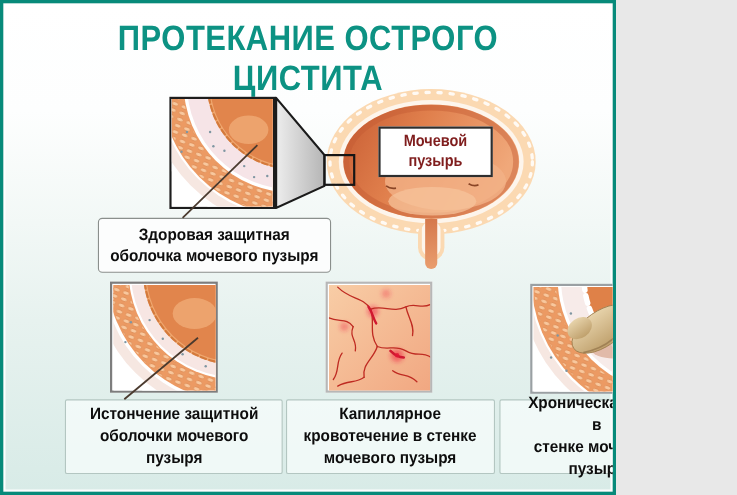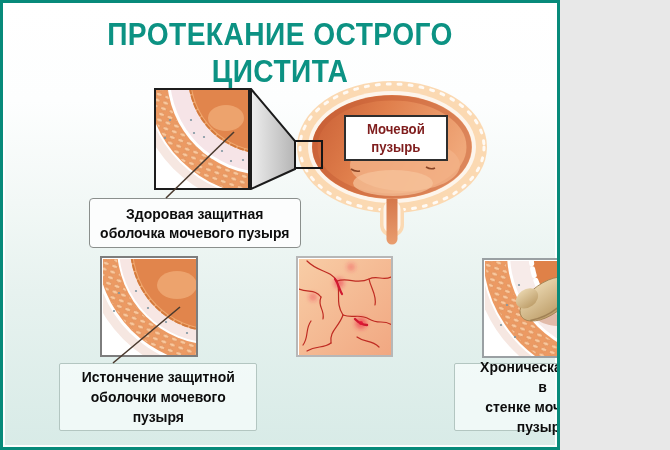--- a/index.html
+++ b/index.html
@@ -234,20 +234,25 @@
         <circle cx="30" cy="76" r="1.1"></circle>
       </g>
     </svg>
   </div>
 
   <div class="stage-caption" id="stage-cap-1">
     <div class="cap-text">Истончение защитной
 оболочки мочевого
 пузыря</div>
   </div>
+  <div class="stage-caption" id="stage-cap-2">
+    <div class="cap-text">Капиллярное
+кровотечение в стенке
+мочевого пузыря</div>
+  </div>
   <div class="stage-caption" id="stage-cap-3">
     <div class="cap-text">Хроническая язва в
 стенке мочевого
 пузыря</div>
   </div>
 
   <svg class="lines-overlay">
     <line x1="163" y1="195" x2="231" y2="129" stroke="#4a3a2e" stroke-width="1.6"></line>
     <line x1="110" y1="360" x2="177" y2="304" stroke="#4a3a2e" stroke-width="1.6"></line>
   </svg>

